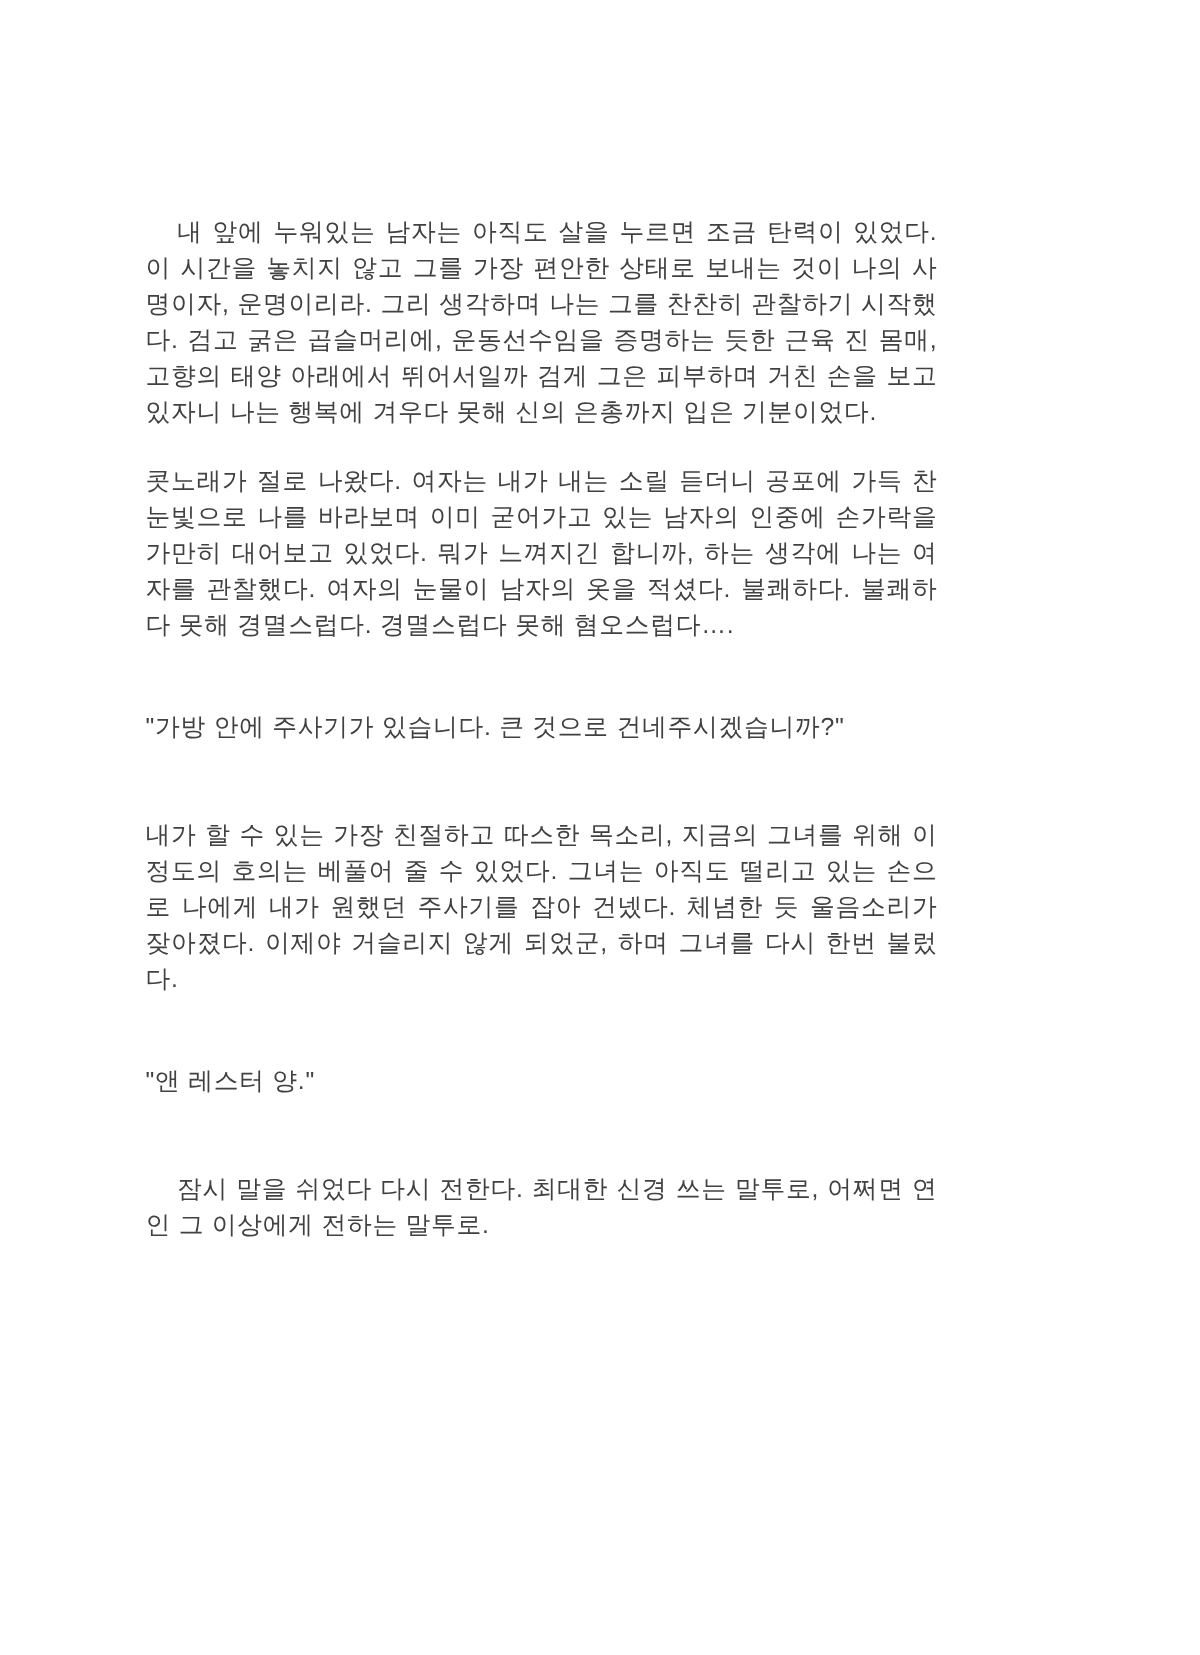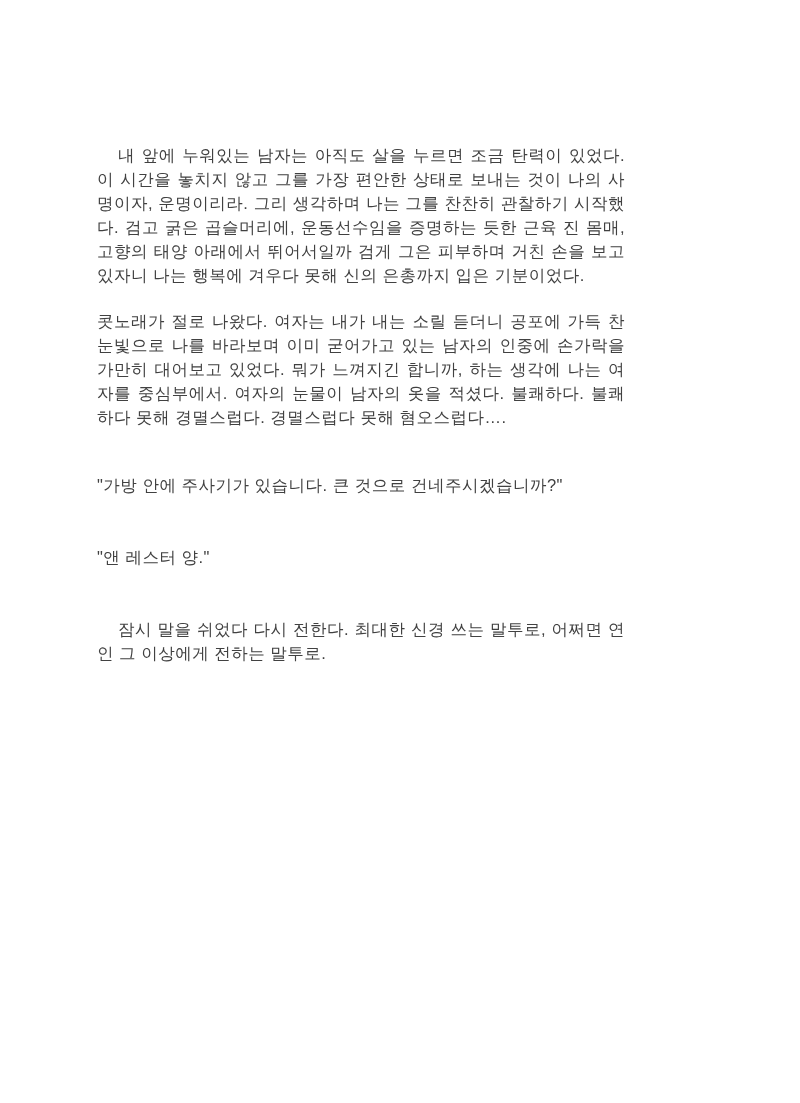--- a/index.html
+++ b/index.html
@@ -38,17 +38,18 @@
   }
   .para:last-child {
     margin-bottom: 15px;
   }
 </style>
 </head>
 <body>
 
 <div class="page" style="--page-bg: #ffffff; --text-color: #414141;">
   <p class="para indent">내 앞에 누워있는 남자는 아직도 살을 누르면 조금 탄력이 있었다. 이 시간을 놓치지 않고 그를 가장 편안한 상태로 보내는 것이 나의 사명이자, 운명이리라. 그리 생각하며 나는 그를 찬찬히 관찰하기 시작했다. 검고 굵은 곱슬머리에, 운동선수임을 증명하는 듯한 근육 진 몸매, 고향의 태양 아래에서 뛰어서일까 검게 그은 피부하며 거친 손을 보고 있자니 나는 행복에 겨우다 못해 신의 은총까지 입은 기분이었다.</p>
-  <p class="para">콧노래가 절로 나왔다. 여자는 내가 내는 소릴 듣더니 공포에 가득 찬 눈빛으로 나를 바라보며 이미 굳어가고 있는 남자의 인중에 손가락을 가만히 대어보고 있었다. 뭐가 느껴지긴 합니까, 하는 생각에 나는 여자를 중심부에서. 여자의 눈물이 남자의 옷을 적셨다. 불쾌하다. 불쾌하다 못해 경멸스럽다. 경멸스럽다 못해 혐오스럽다….</p>
+  <p class="para">콧노래가 절로 나왔다. 여자는 내가 내는 소릴 듣더니 공포에 가득 찬 눈빛으로 나를 바라보며 이미 굳어가고 있는 남자의 인중에 손가락을 가만히 대어보고 있었다. 뭐가 느껴지긴 합니까, 하는 생각에 나는 여자를 관찰했다. 여자의 눈물이 남자의 옷을 적셨다. 불쾌하다. 불쾌하다 못해 경멸스럽다. 경멸스럽다 못해 혐오스럽다….</p>
   <p class="para quote">"가방 안에 주사기가 있습니다. 큰 것으로 건네주시겠습니까?"</p>
+  <p class="para">내가 할 수 있는 가장 친절하고 따스한 목소리, 지금의 그녀를 위해 이 정도의 호의는 베풀어 줄 수 있었다. 그녀는 아직도 떨리고 있는 손으로 나에게 내가 원했던 주사기를 잡아 건넸다. 체념한 듯 울음소리가 잦아졌다. 이제야 거슬리지 않게 되었군, 하며 그녀를 다시 한번 불렀다.</p>
   <p class="para quote">"앤 레스터 양."</p>
   <p class="para indent">잠시 말을 쉬었다 다시 전한다. 최대한 신경 쓰는 말투로, 어쩌면 연인 그 이상에게 전하는 말투로.</p>
 </div>
 
 </body></html>

